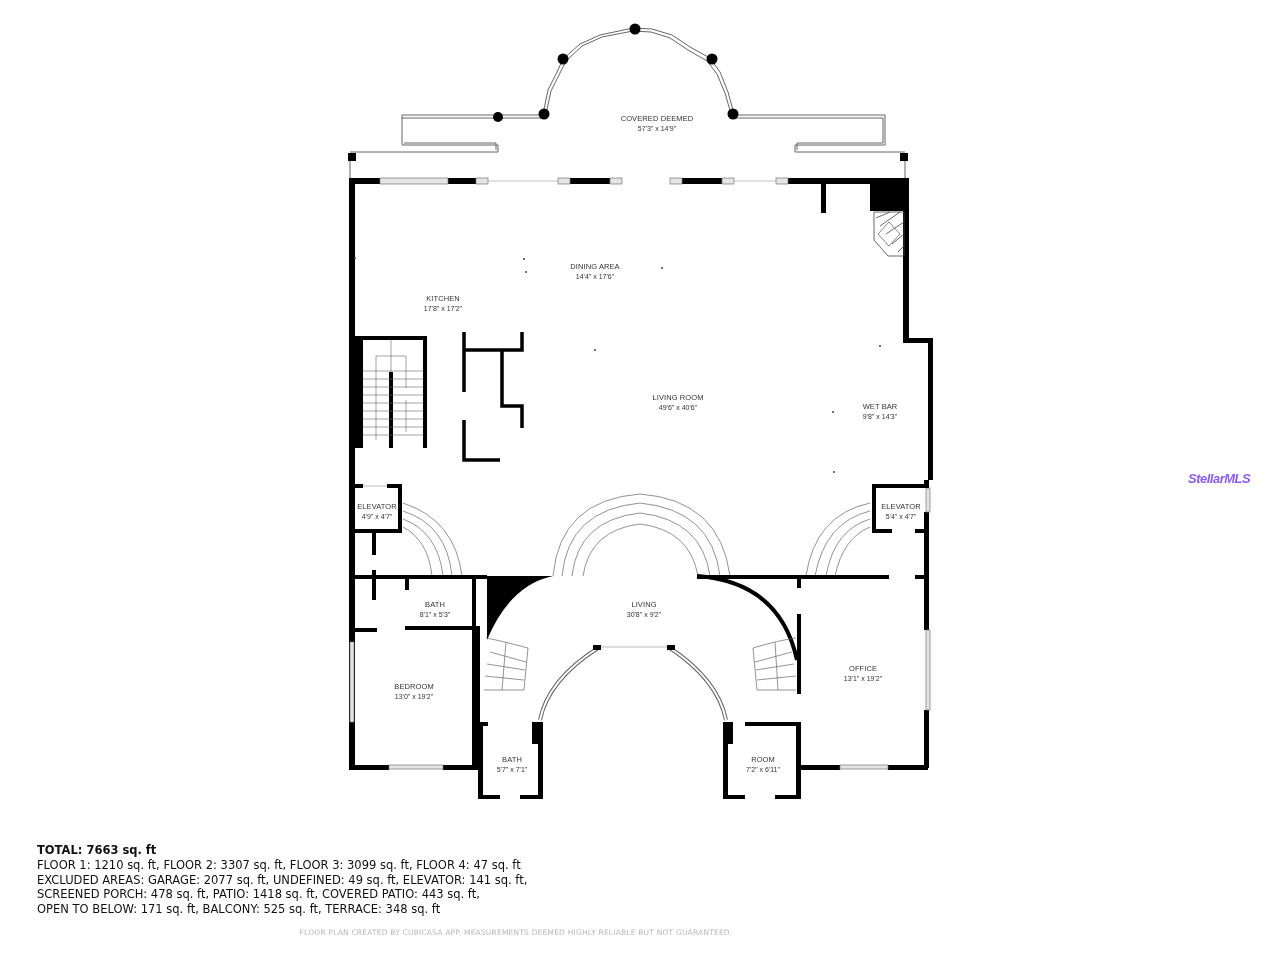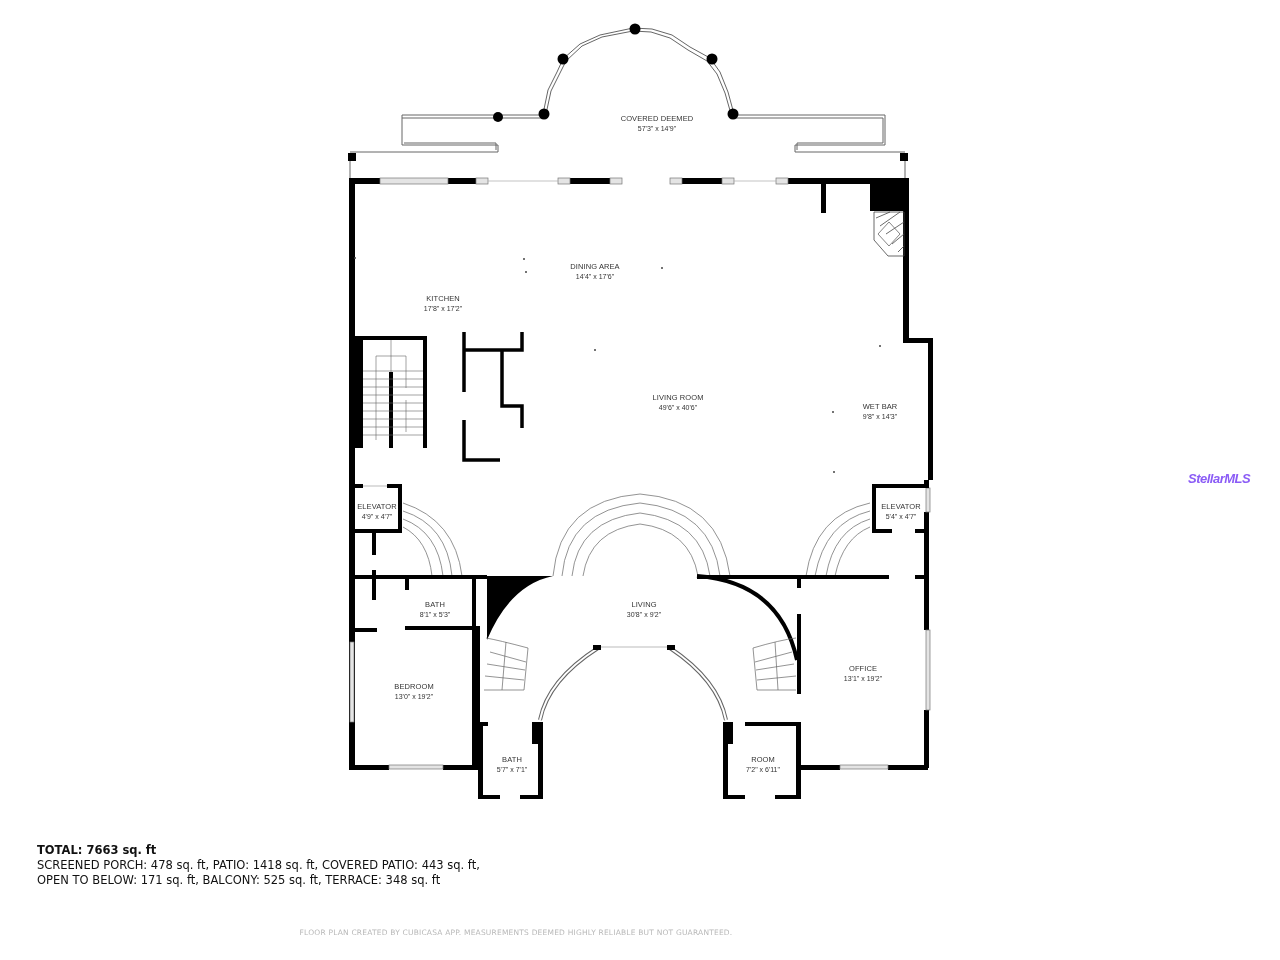--- a/index.html
+++ b/index.html
@@ -283,17 +283,19 @@
 </div>
 <div class="room-label" style="left:763px; top:755px;">
   <span class="name">ROOM</span>
   <span class="dim">7'2" x 6'11"</span>
 </div>
 
 <div id="watermark">StellarMLS</div>
 
 <div id="summary">
   <div class="total">TOTAL: 7663 sq. ft</div>
+  <div class="line">FLOOR 1: 1210 sq. ft, FLOOR 2: 3307 sq. ft, FLOOR 3: 3099 sq. ft, FLOOR 4: 47 sq. ft</div>
+  <div class="line">EXCLUDED AREAS: GARAGE: 2077 sq. ft, UNDEFINED: 49 sq. ft, ELEVATOR: 141 sq. ft,</div>
   <div class="line">SCREENED PORCH: 478 sq. ft, PATIO: 1418 sq. ft, COVERED PATIO: 443 sq. ft,</div>
   <div class="line">OPEN TO BELOW: 171 sq. ft, BALCONY: 525 sq. ft, TERRACE: 348 sq. ft</div>
 </div>
 
 <div id="disclaimer">FLOOR PLAN CREATED BY CUBICASA APP. MEASUREMENTS DEEMED HIGHLY RELIABLE BUT NOT GUARANTEED.</div>
 
 </body></html>

